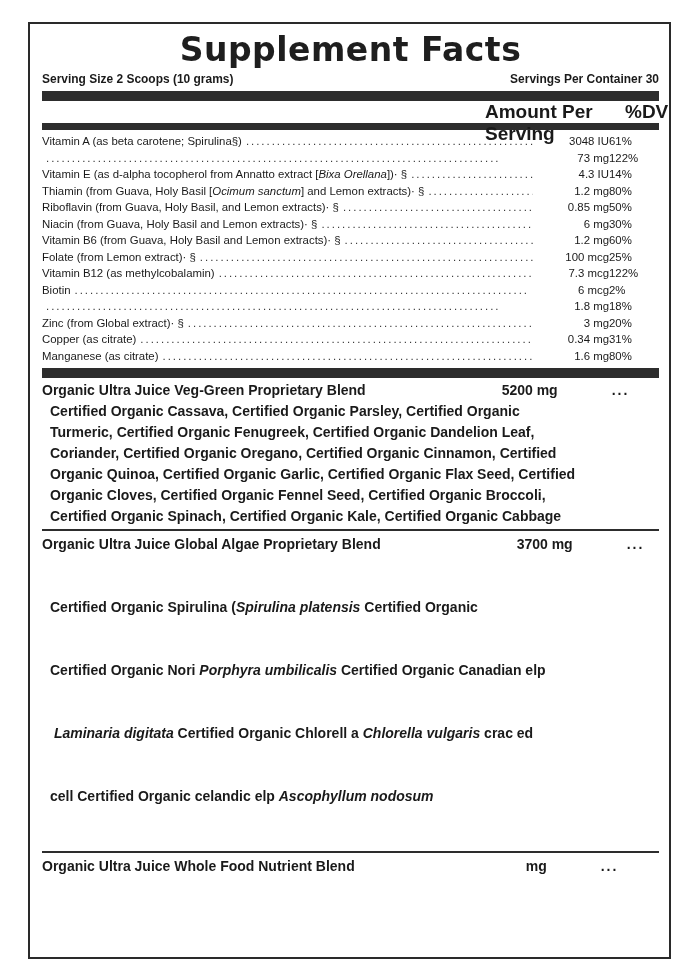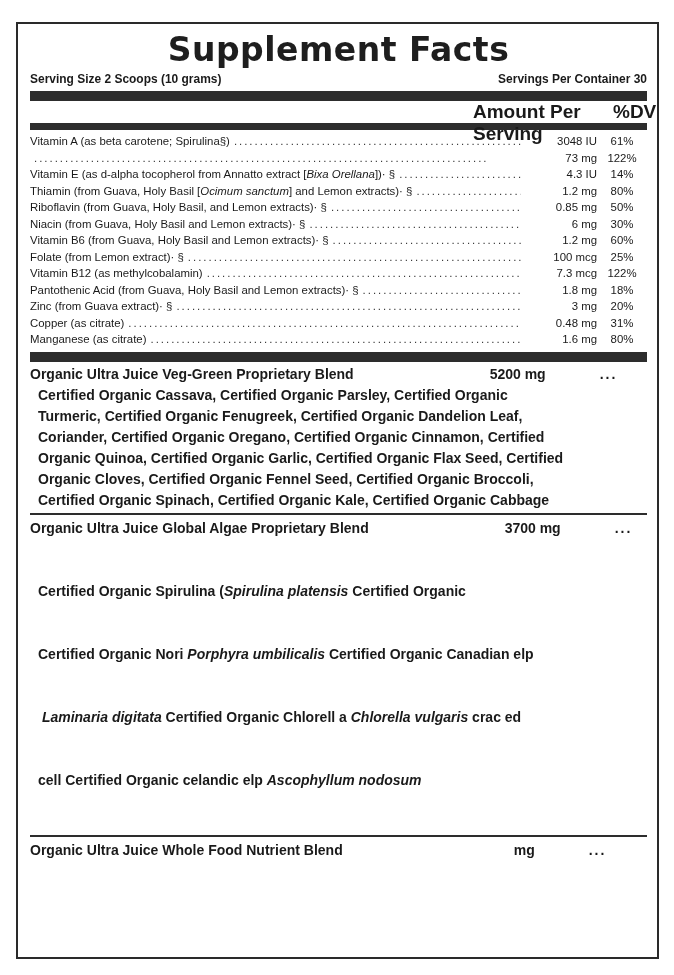--- a/index.html
+++ b/index.html
@@ -1,31 +1,31 @@
 <!DOCTYPE html>
 <html><head>
 <meta charset="utf-8">
 <style>
   html, body { margin:0; padding:0; background:#ffffff; }
   body { width:674px; height:975px; position:relative; overflow:hidden; font-family:"Liberation Sans", sans-serif; color:#1a1a1a; }
-  .panel { position:absolute; left:16px; top:22px; width:643px; height:937px; border:2px solid #2a2a2a; box-sizing:border-box; }
+  .panel { position:absolute; left:28px; top:22px; width:643px; height:937px; border:2px solid #2a2a2a; box-sizing:border-box; }
   .inner { position:absolute; left:12px; right:10px; top:0; }
   .title { text-align:center; font-family:"DejaVu Sans", sans-serif; font-weight:bold; font-size:33px; letter-spacing:0.5px; margin-top:6px; height:40px; line-height:40px; color:#1e1e1e; }
   .serving-row { display:flex; justify-content:space-between; font-weight:bold; font-size:13px; height:18px; line-height:18px; transform:scaleX(0.92); transform-origin:left; width:108.7%; }
   .bar-thick { background:#2d2d2d; height:10px; margin-top:3px; }
   .bar-med { background:#2d2d2d; height:7px; }
   .amount-hdr { display:flex; justify-content:flex-end; font-weight:bold; font-size:19px; height:22px; line-height:22px; }
   .amount-hdr .a { width:140px; text-align:left; }
   .amount-hdr .d { width:34px; }
   .vit-list { margin-top:3px; }
   .vit-row { display:flex; align-items:baseline; font-size:11.4px; height:16.5px; line-height:16.5px; white-space:nowrap; }
   .vit-row .name { flex:0 0 auto; }
   .vit-row .dots { flex:1 1 auto; overflow:hidden; color:#333; letter-spacing:2px; padding-left:4px; }
   .vit-row .amt { width:76px; text-align:right; flex:0 0 auto; }
-  .vit-row .dv { width:50px; text-align:center; flex:0 0 auto; }
+  .vit-row .dv { width:50px; text-align:left; flex:0 0 auto; }
   i { font-style:italic; }
   .blend { font-weight:bold; font-size:14px; line-height:21px; }
   .blend-head { display:flex; white-space:nowrap; height:21px;gap:48px; }
   .blend-head .bname { flex:0 0 auto; }
   .blend-head .bdots { flex:1 1 auto; overflow:hidden; letter-spacing:2px; padding-left:4px; }
   .blend-head .bamt { flex:0 0 auto; width:92px; text-align:right; }
   .blend-head .btail { flex:0 0 auto; width:46px; text-align:left; padding-left:6px; letter-spacing:2px; }
   .blend-head .bdag { flex:0 0 auto; width:16px; text-align:right; }
   .blend-body { padding-left:8px; }
   .blend-body .ln { display:block; white-space:nowrap; height:21px; }
@@ -96,35 +96,40 @@
         <span class="amt">100 mcg</span>
         <span class="dv">25%</span>
       </div>
       <div class="vit-row">
         <span class="name">Vitamin B12 (as methylcobalamin)</span>
         <span class="dots">........................................................................................</span>
         <span class="amt">7.3 mcg</span>
         <span class="dv">122%</span>
       </div>
       <div class="vit-row">
-        <span class="name">Pantothenic Acid (from Guava, Holy Basil and Lemon extracts)· §</span>
+        <span class="name">Biotin</span>
+        <span class="dots">........................................................................................</span>
+        <span class="amt">6 mcg</span>
+        <span class="dv">2%</span>
+      </div>
+      <div class="vit-row">
         <span class="dots">........................................................................................</span>
         <span class="amt">1.8 mg</span>
         <span class="dv">18%</span>
       </div>
       <div class="vit-row">
-        <span class="name">Zinc (from Guava extract)· §</span>
+        <span class="name">Zinc (from Global extract)· §</span>
         <span class="dots">........................................................................................</span>
         <span class="amt">3 mg</span>
         <span class="dv">20%</span>
       </div>
       <div class="vit-row">
         <span class="name">Copper (as citrate)</span>
         <span class="dots">........................................................................................</span>
-        <span class="amt">0.48 mg</span>
+        <span class="amt">0.34 mg</span>
         <span class="dv">31%</span>
       </div>
       <div class="vit-row">
         <span class="name">Manganese (as citrate)</span>
         <span class="dots">........................................................................................</span>
         <span class="amt">1.6 mg</span>
         <span class="dv">80%</span>
       </div>
     </div>
 

